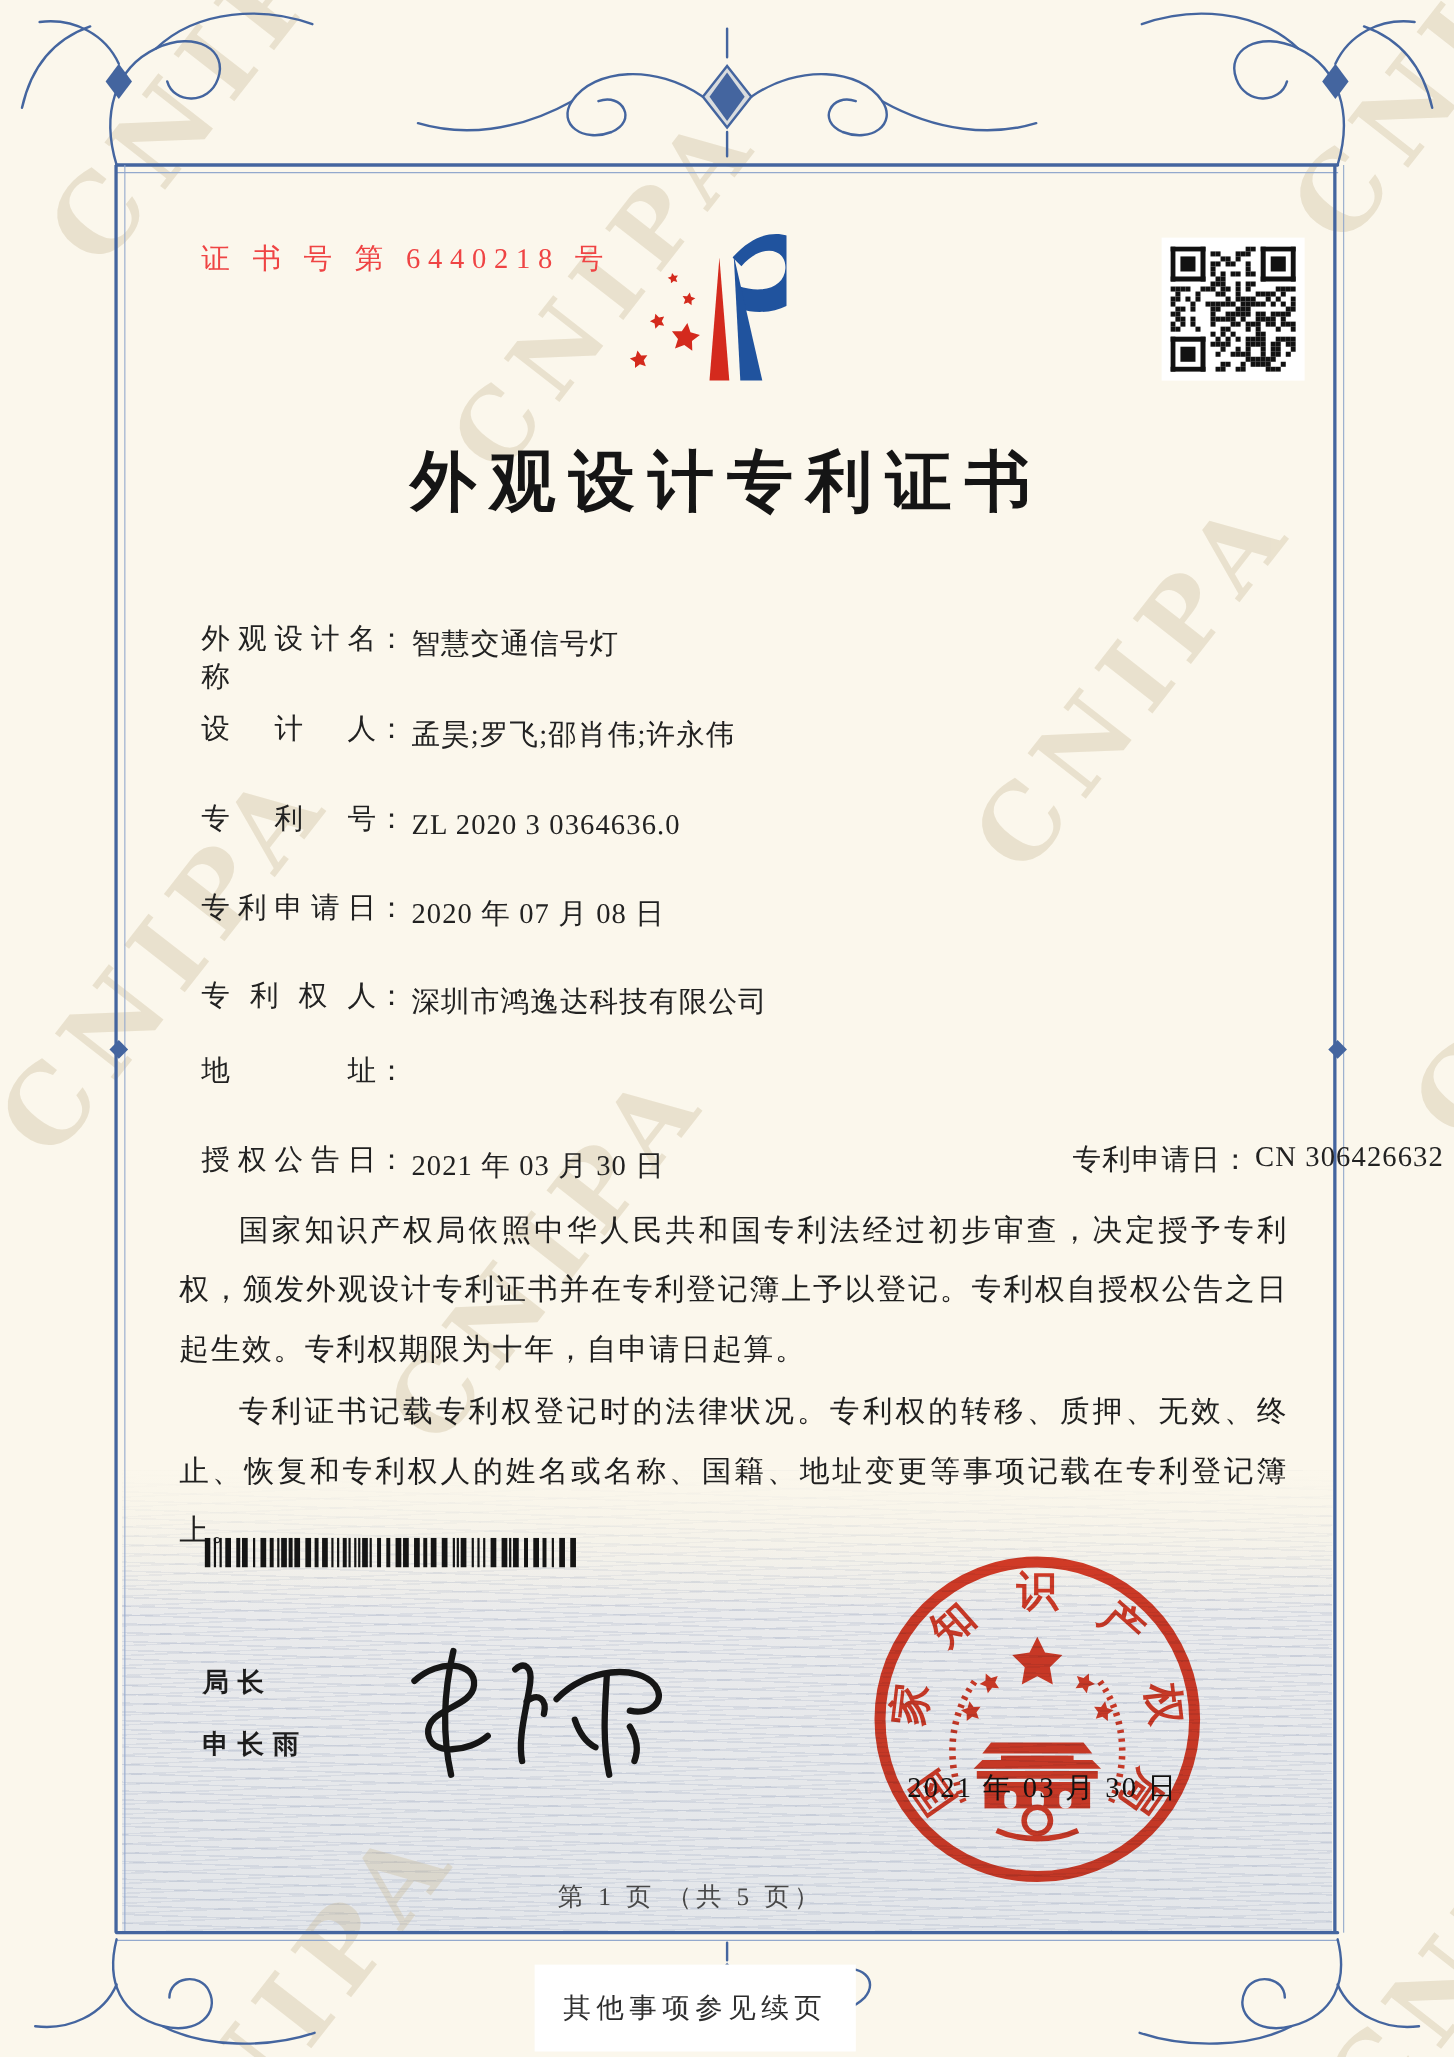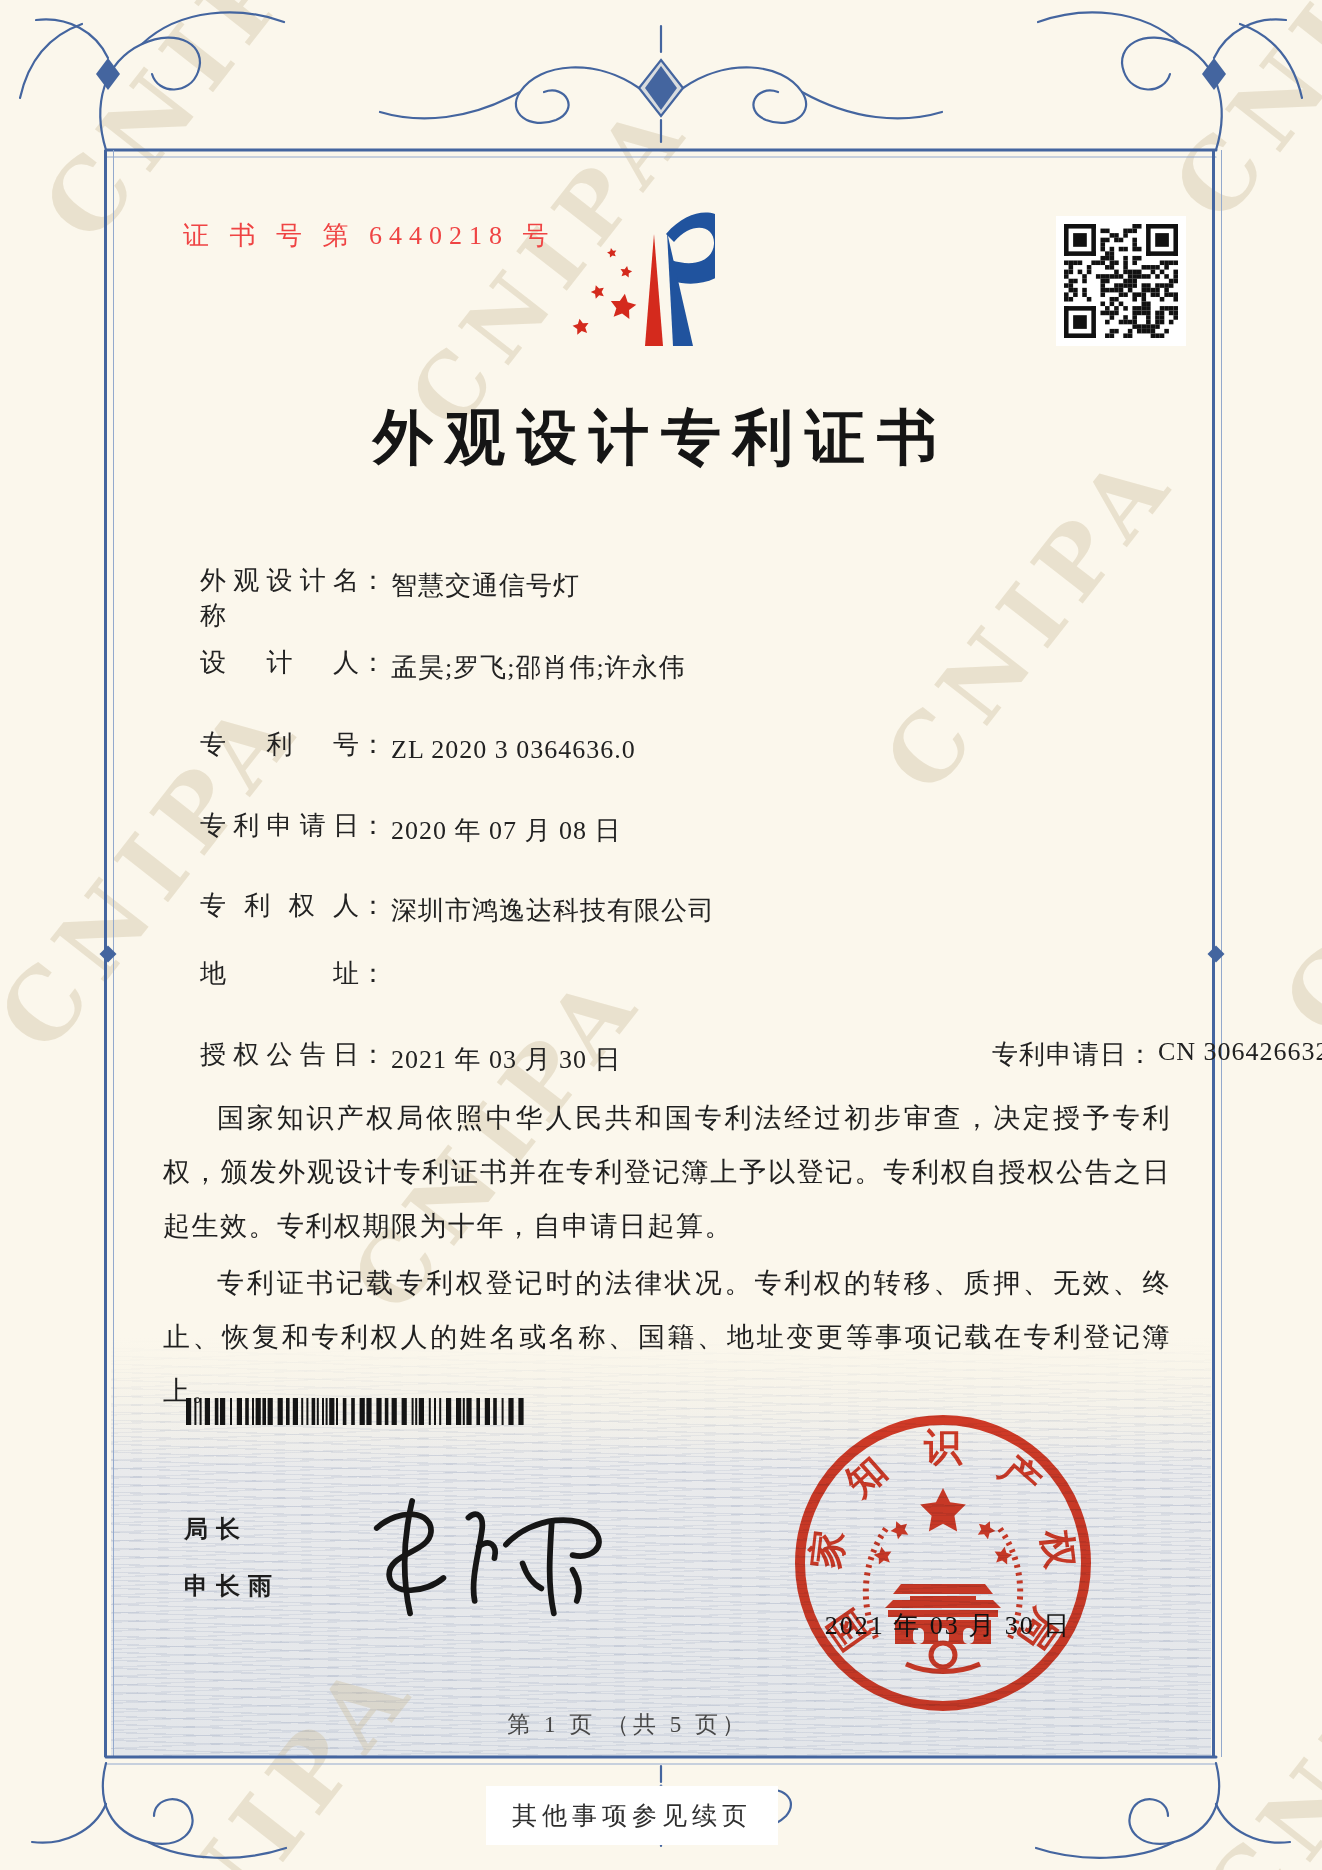--- a/index.html
+++ b/index.html
@@ -30,21 +30,21 @@
   
   .cert-no{position:absolute;left:183px;top:218px;font-size:26px;letter-spacing:7px;color:#ef4444;z-index:2;}
   .logo{position:absolute;left:545px;top:188px;z-index:2;}
   .qr-wrap{position:absolute;left:1056px;top:216px;width:130px;height:130px;background:#fff;
      display:flex;align-items:center;justify-content:center;z-index:2;}
   .doc-title{position:absolute;left:0;top:398px;width:100%;text-align:center;
      font-size:60px;font-weight:bold;letter-spacing:12px;color:#151515;z-index:2;}
 
   
   .field-row{position:absolute;left:183px;width:1010px;font-size:26px;color:#222;
-     letter-spacing:1px;z-index:2;display:flex;align-items:flex-start;margin-left:17px;}
+     letter-spacing:1px;z-index:2;display:flex;align-items:flex-start;}
   .f-label{display:inline-block;width:160px;flex:0 0 160px;
      text-align:justify;text-align-last:justify;}
   .f-colon{display:inline-block;margin-right:4px;}
   .f-value{display:inline-block;max-width:830px;line-height:46px;}
   .field-pair2{position:absolute;left:792px;top:0;display:flex;white-space:nowrap;}
 
   
   .body-para{position:absolute;left:163px;width:1008px;font-size:27px;line-height:54px;
      text-align:justify;text-indent:2em;letter-spacing:1.5px;color:#1f1f1f;z-index:2;}
 
@@ -57,21 +57,21 @@
   .seal{position:absolute;left:788px;top:1408px;width:310px;height:310px;z-index:3;
      mix-blend-mode:multiply;opacity:.93;}
   .seal .ring-char{position:absolute;left:50%;top:50%;font-size:38px;font-weight:bold;
      color:#d92e18;font-family:"Liberation Serif","DejaVu Serif",serif;}
   .seal-date{position:absolute;left:818px;top:1608px;width:260px;text-align:center;
      font-size:26px;letter-spacing:2px;color:#111;z-index:4;}
 
   .footer-page{position:absolute;left:628px;top:1709px;transform:translateX(-50%);
      font-size:23px;letter-spacing:4px;color:#474747;z-index:3;white-space:nowrap;}
   .bottom-note{position:absolute;left:632px;top:1786px;transform:translateX(-50%);
-     background:#ffffff;padding:13px 26px;font-size:25px;letter-spacing:5px;color:#2e2e2e;
+     background:#ffffff;padding:23px 26px;font-size:25px;letter-spacing:5px;color:#2e2e2e;
      z-index:3;white-space:nowrap;}
 </style>
 </head>
 <body>
 
 <div id="page">
 
   <span class="wm" style="left:-15px;top:5px">CNIPA</span>
   <span class="wm" style="left:355px;top:210px;font-size:88px">CNIPA</span>
   <span class="wm" style="left:1115px;top:-15px">CNIPA</span>

